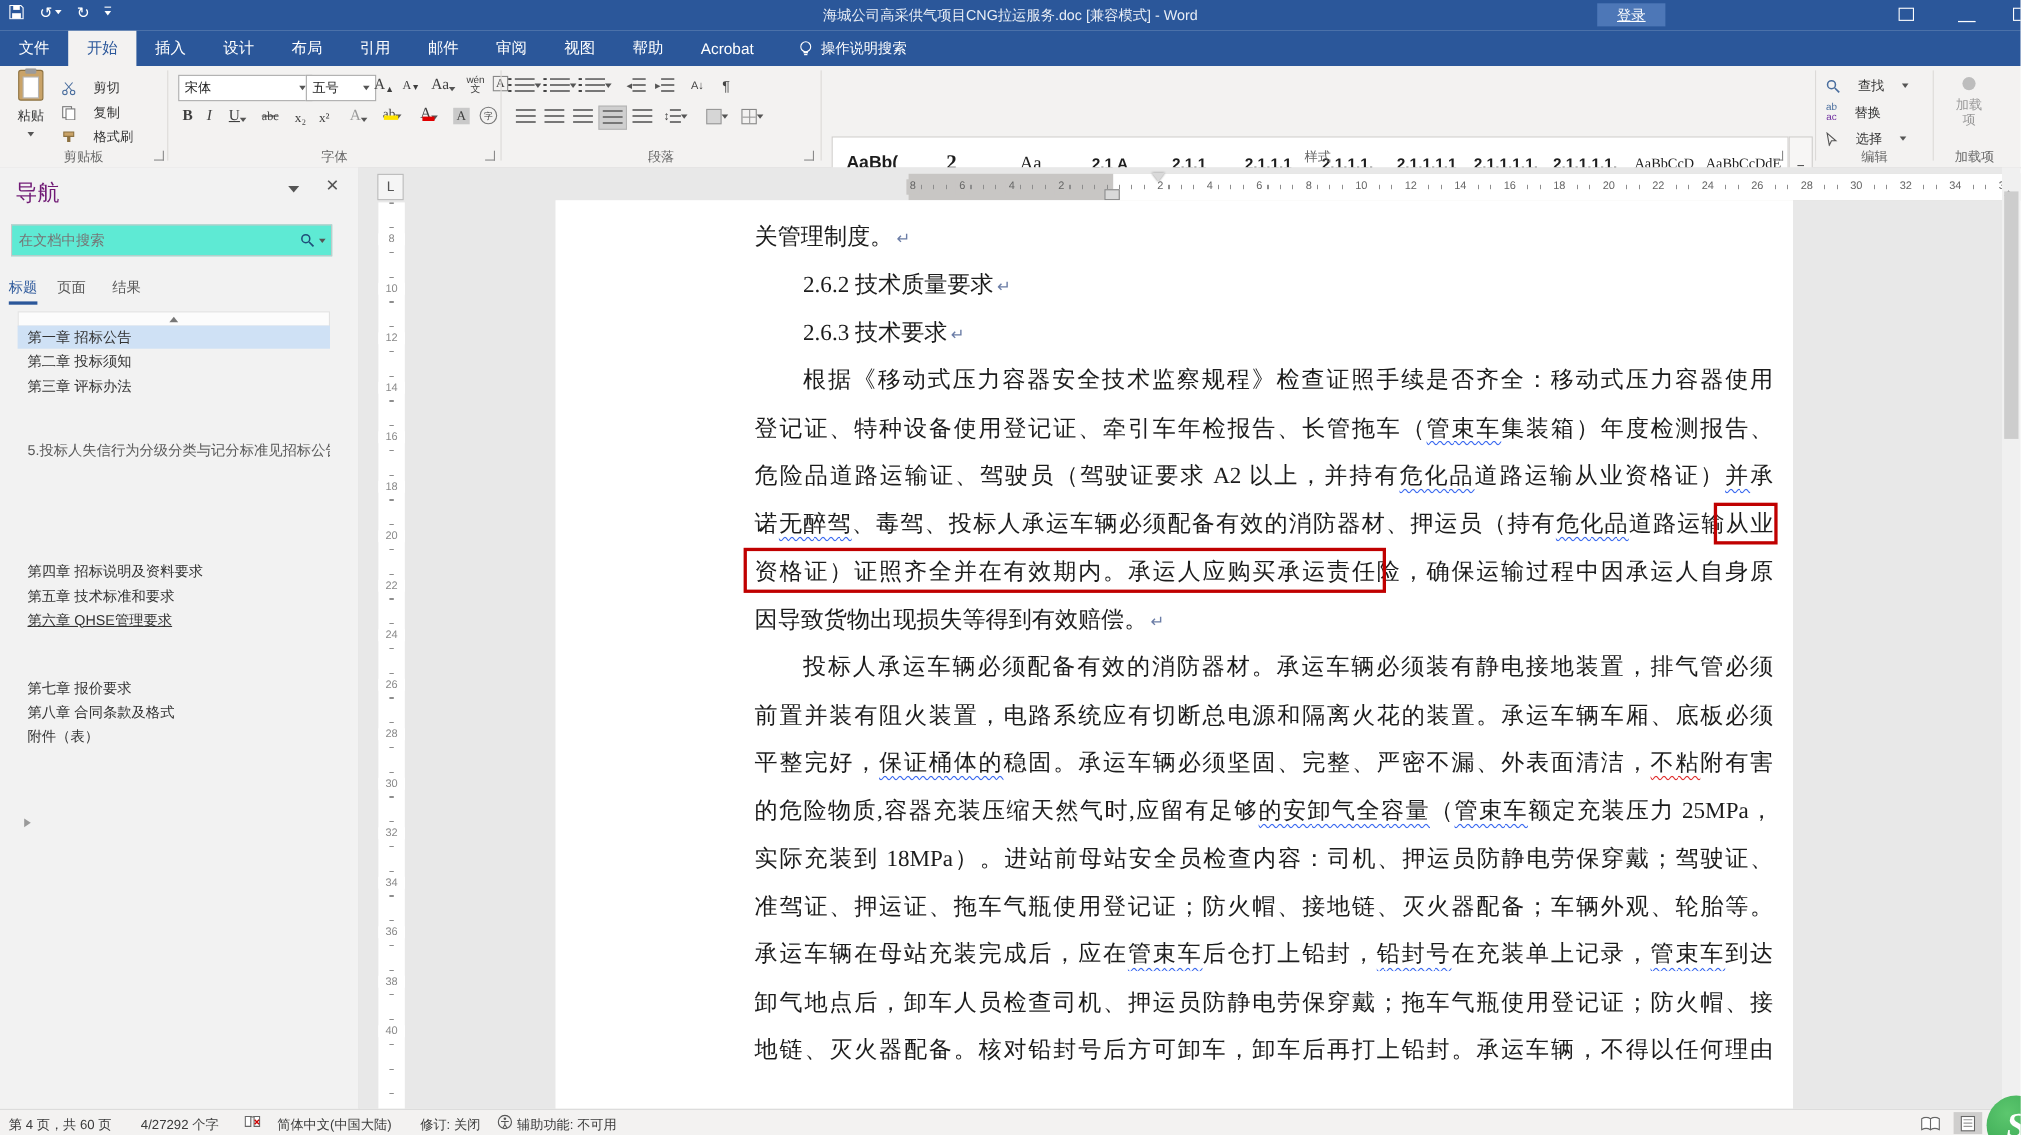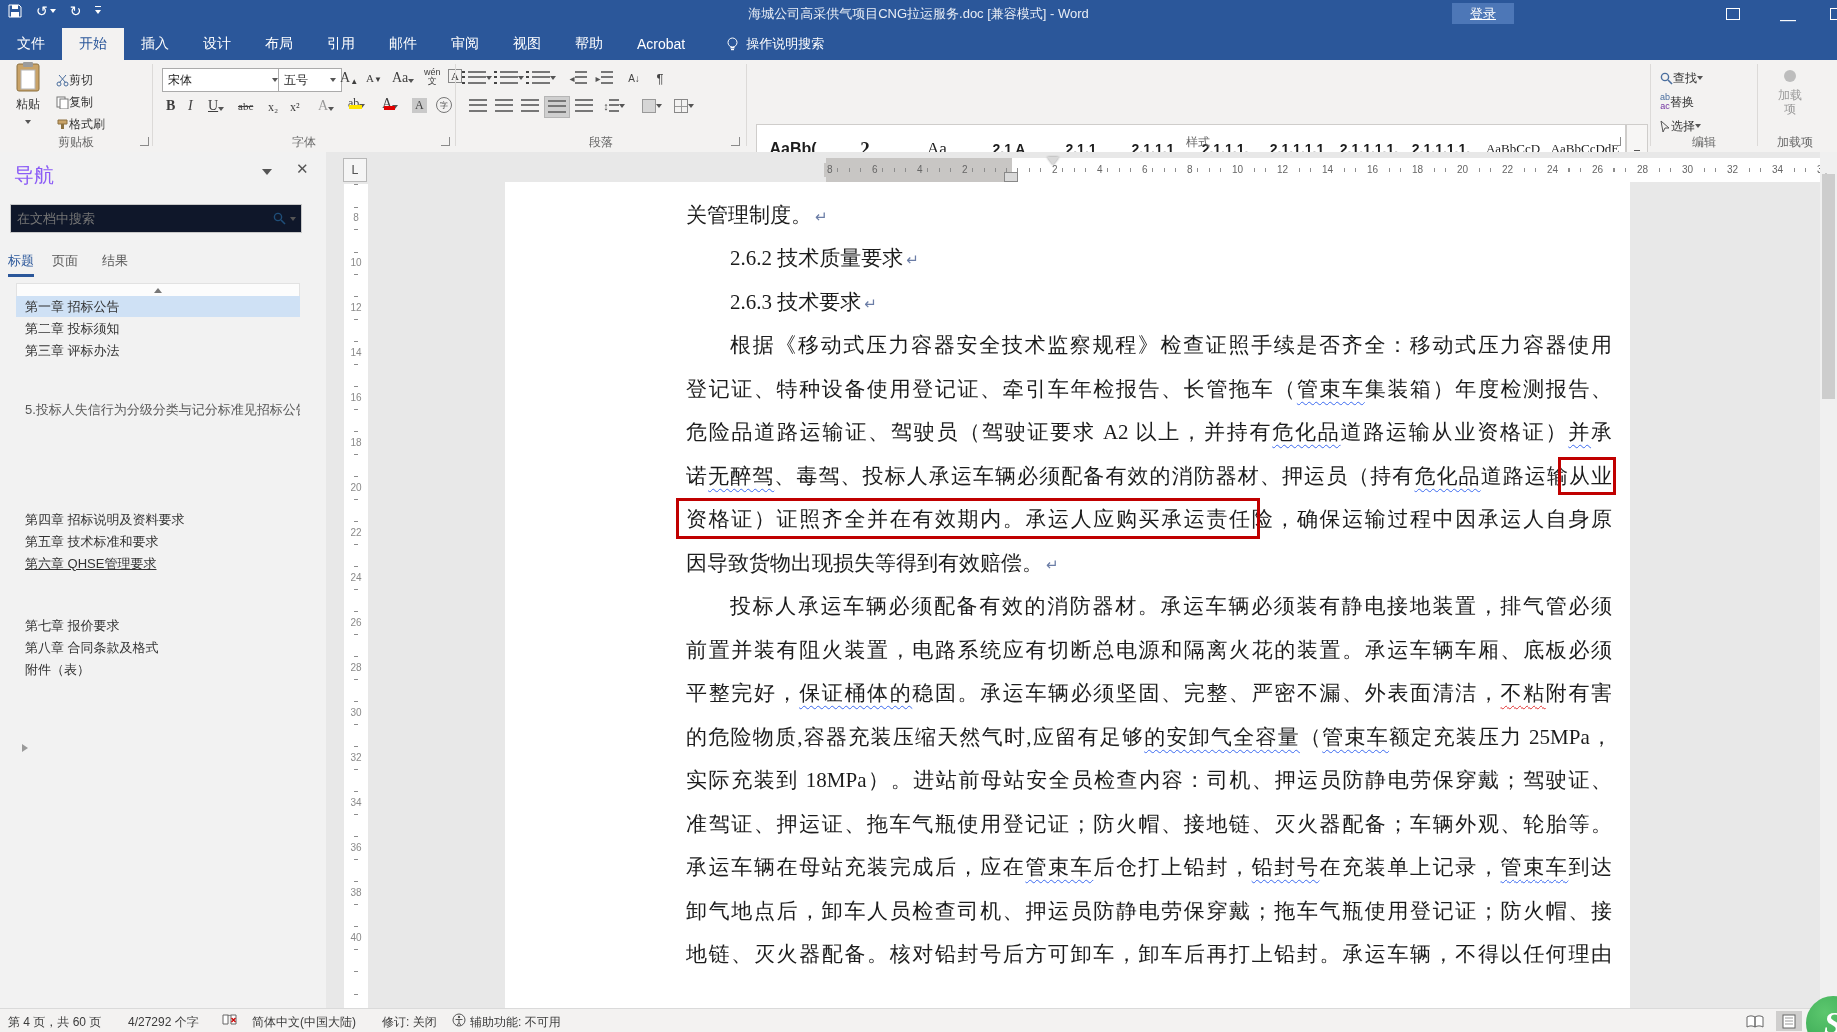--- a/index.html
+++ b/index.html
@@ -18,21 +18,21 @@
   
   .tabrow{left:0;top:28px;width:1837px;height:32px;background:#2b579a;display:flex;align-items:stretch;}
   .rtab{color:#fff;font-size:14px;padding:0 17px;display:flex;align-items:center;}
   .rtab.active{background:#f3f2f1;color:#2b579a;}
   .tellme{display:flex;align-items:center;gap:7px;color:#fff;font-size:13px;padding-left:24px;}
   
   .ribbon{left:0;top:60px;width:1837px;height:92px;background:#f3f2f1;border-bottom:1px solid #d2d0ce;}
   .gsep{position:absolute;top:4px;width:1px;height:82px;background:#dcdad8;}
   .glabel{position:absolute;top:74px;font-size:12px;color:#696969;text-align:center;}
   .launcher{position:absolute;top:77px;width:8px;height:8px;border-right:1px solid #8a8a8a;border-bottom:1px solid #8a8a8a;}
-  .smallbtn{position:absolute;display:flex;align-items:center;gap:0;font-size:12px;color:#333;height:20px;}
+  .smallbtn{position:absolute;display:flex;align-items:center;gap:16px;font-size:12px;color:#333;height:20px;}
   .combo{position:absolute;height:22px;background:#fff;border:1px solid #ababab;font-size:12px;color:#222;
          display:flex;align-items:center;padding:0 5px;justify-content:space-between;}
   .car{width:0;height:0;border:3px solid transparent;border-top:4px solid #555;display:inline-block;margin-top:3px;}
   .car.w{border-top-color:#fff;}
   .fbtn{position:absolute;font-family:"Liberation Serif",serif;color:#3e3e3e;font-size:14px;display:flex;align-items:flex-end;}
   .pic{position:absolute;width:18px;height:14px;background:repeating-linear-gradient(#777 0 2px,transparent 2px 5.5px);}
   .pic.dots::before{content:"";position:absolute;left:-6px;top:0;width:3px;height:14px;
         background:repeating-linear-gradient(#444 0 2px,transparent 2px 5.5px);}
   .picbtn{position:absolute;width:24px;height:20px;display:flex;align-items:center;justify-content:center;}
   .picbtn.active{background:#cfcfcf;border:1px solid #b5b5b5;}
@@ -41,22 +41,22 @@
   .sg-prev{font-size:14px;font-weight:700;color:#1d1d1d;white-space:nowrap;}
   .sg-item:nth-child(1) .sg-prev{font-size:16px;}
   .sg-item:nth-child(2) .sg-prev{font-size:19px;font-family:"Liberation Serif",serif;}
   .sg-item:nth-child(3) .sg-prev{font-size:17px;font-family:"Liberation Serif",serif;font-weight:400;}
   .sg-item:nth-child(11) .sg-prev,.sg-item:nth-child(12) .sg-prev{font-weight:400;font-size:13px;font-family:"Liberation Serif",serif;}
   .sg-label{font-size:11px;color:#454545;white-space:nowrap;}
   .smore{left:1626px;top:64px;width:20px;height:68px;background:#f7f6f5;border:1px solid #cfcdcb;
          display:flex;align-items:center;justify-content:center;flex-direction:column;gap:2px;}
   
   .navpane{left:0;top:152px;width:326px;height:856px;background:#f2f2f2;border-right:1px solid #d6d6d6;}
-  .navtitle{left:14px;top:10px;font-size:20px;color:#8b5cf6;}
-  .navsearch{left:10px;top:52px;width:290px;height:27px;background:#0f172a;border:1px solid #c8c8c8;display:flex;align-items:center;}
+  .navtitle{left:14px;top:10px;font-size:20px;color:#701a75;}
+  .navsearch{left:10px;top:52px;width:290px;height:27px;background:#5eead4;border:1px solid #c8c8c8;display:flex;align-items:center;}
   .navsearch input{flex:1;border:0;outline:0;font-size:13px;color:#767676;padding:0 6px;background:transparent;
                    font-family:"Liberation Sans",sans-serif;}
   .navtab{position:absolute;top:100px;font-size:13px;color:#595959;}
   .navtab.active{color:#2b579a;}
   .navtab.active::after{content:"";position:absolute;left:0;right:0;bottom:-7px;height:3px;background:#2b579a;}
   .nav-item{position:absolute;left:16px;width:284px;height:21px;font-size:13px;color:#333;
             display:flex;align-items:center;white-space:nowrap;overflow:hidden;}
   .nav-item.sel{background:#cfe1f5;}
   .nav-item.dim{color:#595959;}
   .scrolltop{left:16px;top:131px;width:282px;height:12px;background:#fcfcfc;border:1px solid #e2e2e2;

